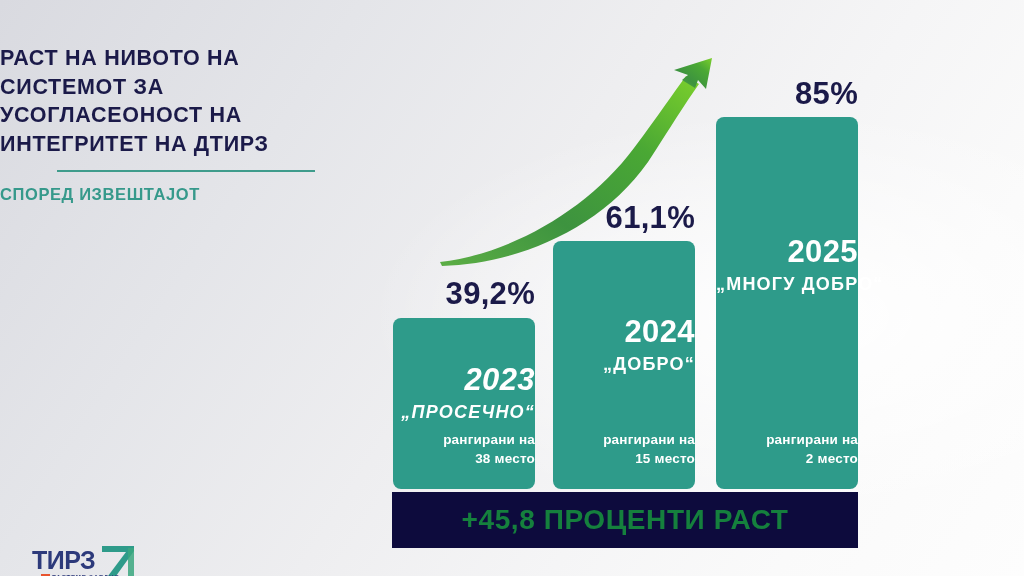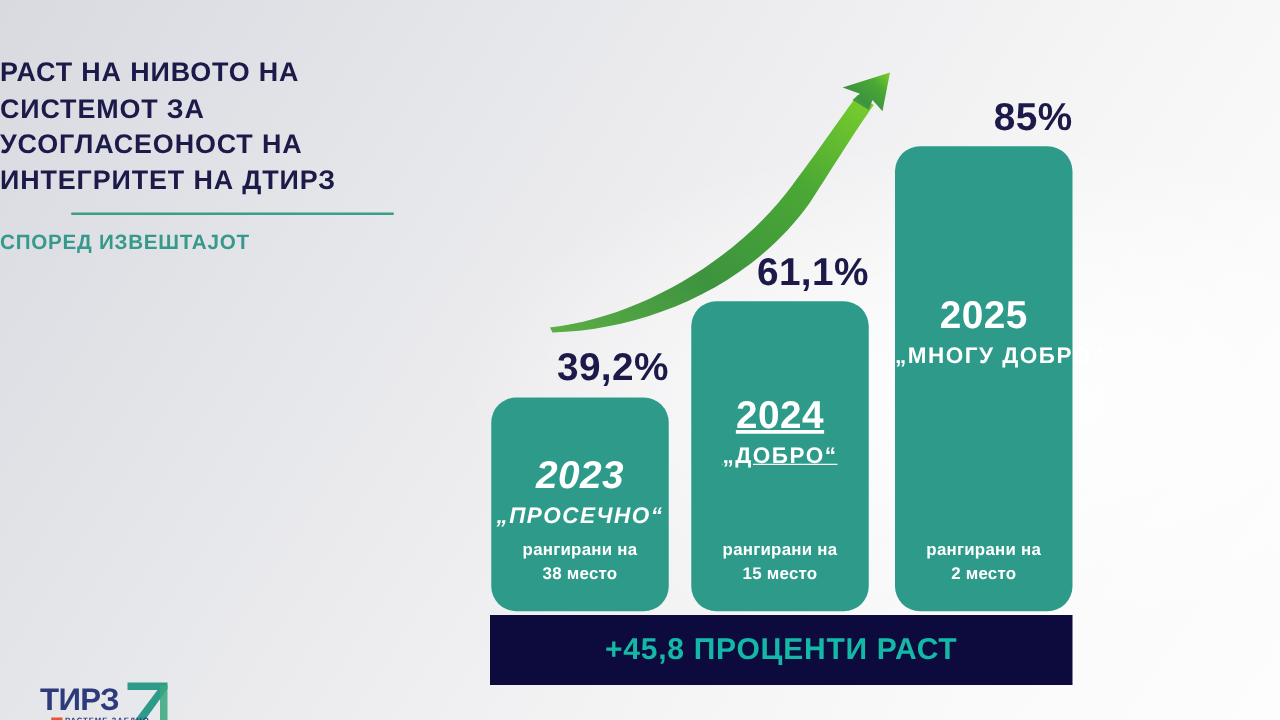--- a/index.html
+++ b/index.html
@@ -28,22 +28,22 @@
   .subtitle-line{
     color:#36998b;font-weight:700;font-size:16.5px;letter-spacing:0.6px;
     line-height:23px;text-transform:uppercase;white-space:nowrap;
   }
 
   
   .arrow-wrap{position:absolute;left:420px;top:50px;width:320px;height:230px;}
 
   
   .bar{
-    position:absolute;background:#2e9b8a;border-radius:20px;
-    color:#ffffff;text-align:center;box-sizing:border-box;
+    position:absolute;background:#2e9b8a;border-radius:8px;
+    color:#ffffff;text-align:right;box-sizing:border-box;
   }
   .bar .year{
     font-weight:700;font-size:31px;letter-spacing:0.4px;line-height:1.05;
   }
   .bar .grade{
     font-weight:700;font-size:18px;letter-spacing:1.2px;margin-top:5px;
     text-transform:uppercase;white-space:nowrap;
   }
   .bar .rank{
     position:absolute;left:0;right:0;bottom:21px;
@@ -57,21 +57,21 @@
     position:absolute;color:#1b1a49;font-weight:700;font-size:31px;
     letter-spacing:0.3px;text-align:right;
   }
 
   
   .footer-bar{
     position:absolute;left:392px;top:492px;width:466px;height:56px;
     background:#0d0b3d;display:flex;align-items:center;justify-content:center;
   }
   .footer-bar .footer-text{
-    color:#14b8a6;font-weight:700;font-size:24px;letter-spacing:0.6px;
+    color:#15803d;font-weight:700;font-size:28px;letter-spacing:0.6px;
     white-space:nowrap;
   }
 
   
   .logo{position:absolute;left:30px;top:544px;width:140px;height:42px;}
   .logo-word{
     position:absolute;left:2px;top:4px;color:#2d3a7b;font-weight:700;
     font-size:25px;letter-spacing:-0.5px;line-height:1;
   }
   .logo-tag{
@@ -133,21 +133,21 @@
       <div class="grade">„ПРОСЕЧНО“</div>
     </div>
     <div class="rank">
       <span>рангирани на</span><br>
       <span>38 место</span>
     </div>
   </div>
 
   <div class="pct" style="left:553px;top:200px;width:142px;">61,1%</div>
   <div class="bar" style="left:553px;top:241px;width:142px;height:248px;">
-    <div class="center-group" style="top:75px;text-decoration:underline;">
+    <div class="center-group" style="top:75px;">
       <div class="year">2024</div>
       <div class="grade">„ДОБРО“</div>
     </div>
     <div class="rank">
       <span>рангирани на</span><br>
       <span>15 место</span>
     </div>
   </div>
 
   <div class="pct" style="left:716px;top:76px;width:142px;">85%</div>

